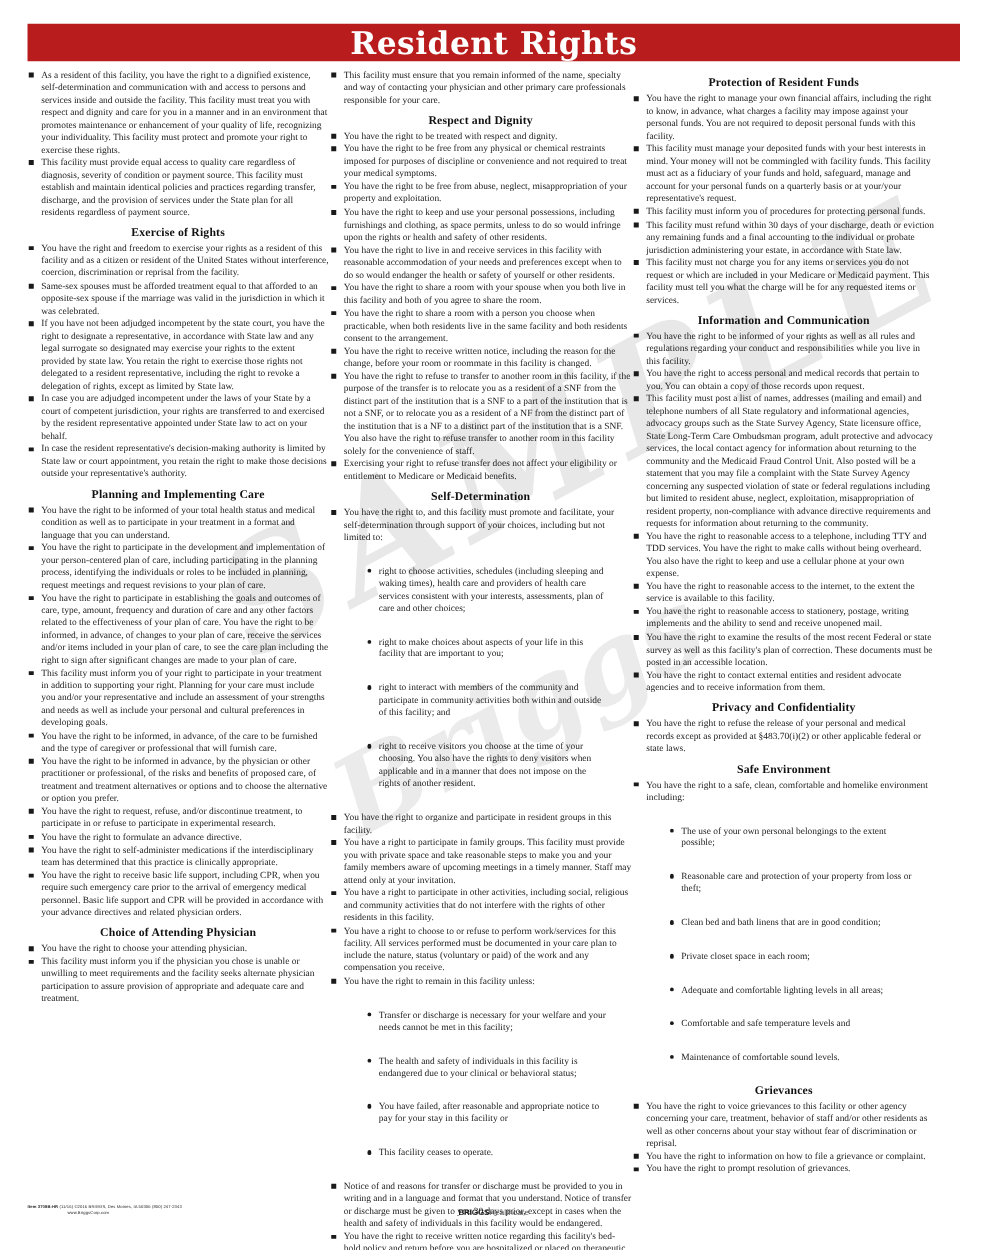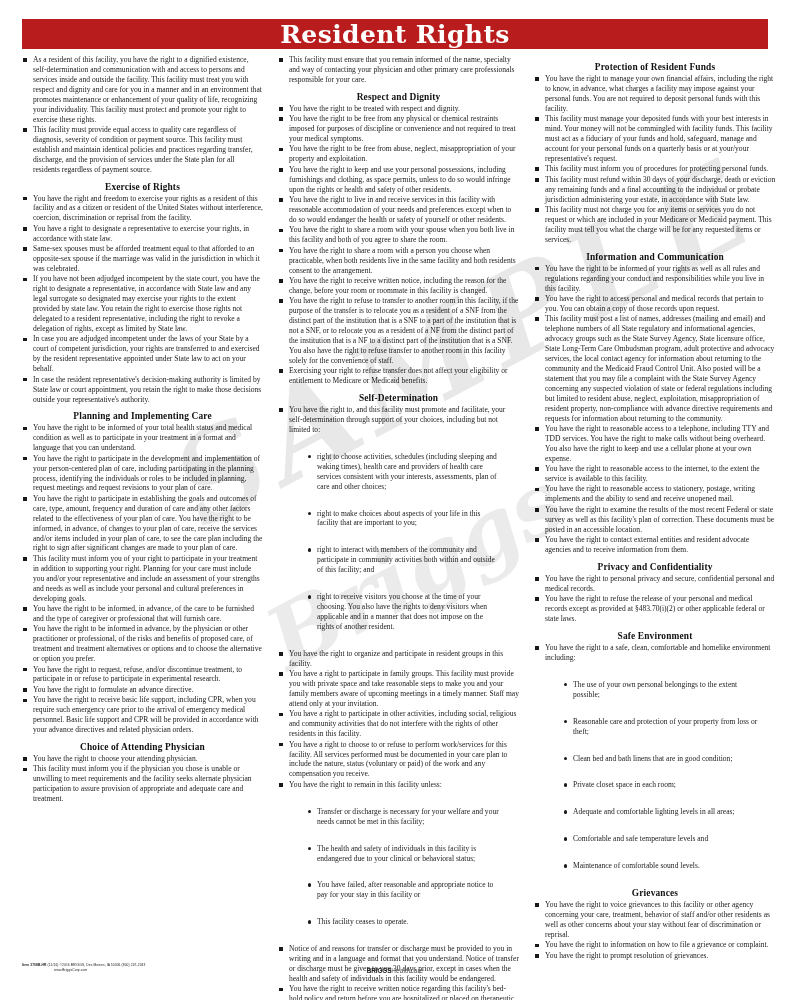--- a/index.html
+++ b/index.html
@@ -83,21 +83,21 @@
   }
 
   
   .columns {
     position: absolute;
     left: 22px;
     top: 55px;
     width: 746px;
     height: 905px;
     display: flex;
-    gap: 15px;
+    gap: 1px;
     z-index: 8;
   }
   .col {
     width: 241px;
     flex: 0 0 241px;
   }
   .col-3 { width: 242px; flex: 0 0 242px; }
 
   h2.section {
     font-family: Liberation Serif, serif;
@@ -210,36 +210,36 @@
 
   <div class="columns">
     <div class="col" id="col-0">
         <ul class="rights">
           <li>As a resident of this facility, you have the right to a dignified existence, self-determination and communication with and access to persons and services inside and outside the facility. This facility must treat you with respect and dignity and care for you in a manner and in an environment that promotes maintenance or enhancement of your quality of life, recognizing your individuality. This facility must protect and promote your right to exercise these rights.</li>
           <li>This facility must provide equal access to quality care regardless of diagnosis, severity of condition or payment source. This facility must establish and maintain identical policies and practices regarding transfer, discharge, and the provision of services under the State plan for all residents regardless of payment source.</li>
         </ul>
         <h2 class="section">Exercise of Rights</h2>
         <ul class="rights">
           <li>You have the right and freedom to exercise your rights as a resident of this facility and as a citizen or resident of the United States without interference, coercion, discrimination or reprisal from the facility.</li>
-          <li>You have a right to designate a representative to exercise your rights, in accordance with state law.</li>
           <li>Same-sex spouses must be afforded treatment equal to that afforded to an opposite-sex spouse if the marriage was valid in the jurisdiction in which it was celebrated.</li>
           <li>If you have not been adjudged incompetent by the state court, you have the right to designate a representative, in accordance with State law and any legal surrogate so designated may exercise your rights to the extent provided by state law. You retain the right to exercise those rights not delegated to a resident representative, including the right to revoke a delegation of rights, except as limited by State law.</li>
           <li>In case you are adjudged incompetent under the laws of your State by a court of competent jurisdiction, your rights are transferred to and exercised by the resident representative appointed under State law to act on your behalf.</li>
           <li>In case the resident representative's decision-making authority is limited by State law or court appointment, you retain the right to make those decisions outside your representative's authority.</li>
         </ul>
         <h2 class="section">Planning and Implementing Care</h2>
         <ul class="rights">
           <li>You have the right to be informed of your total health status and medical condition as well as to participate in your treatment in a format and language that you can understand.</li>
           <li>You have the right to participate in the development and implementation of your person-centered plan of care, including participating in the planning process, identifying the individuals or roles to be included in planning, request meetings and request revisions to your plan of care.</li>
           <li>You have the right to participate in establishing the goals and outcomes of care, type, amount, frequency and duration of care and any other factors related to the effectiveness of your plan of care. You have the right to be informed, in advance, of changes to your plan of care, receive the services and/or items included in your plan of care, to see the care plan including the right to sign after significant changes are made to your plan of care.</li>
           <li>This facility must inform you of your right to participate in your treatment in addition to supporting your right. Planning for your care must include you and/or your representative and include an assessment of your strengths and needs as well as include your personal and cultural preferences in developing goals.</li>
           <li>You have the right to be informed, in advance, of the care to be furnished and the type of caregiver or professional that will furnish care.</li>
           <li>You have the right to be informed in advance, by the physician or other practitioner or professional, of the risks and benefits of proposed care, of treatment and treatment alternatives or options and to choose the alternative or option you prefer.</li>
           <li>You have the right to request, refuse, and/or discontinue treatment, to participate in or refuse to participate in experimental research.</li>
           <li>You have the right to formulate an advance directive.</li>
+          <li>You have the right to self-administer medications if the interdisciplinary team has determined that this practice is clinically appropriate.</li>
           <li>You have the right to receive basic life support, including CPR, when you require such emergency care prior to the arrival of emergency medical personnel. Basic life support and CPR will be provided in accordance with your advance directives and related physician orders.</li>
         </ul>
         <h2 class="section">Choice of Attending Physician</h2>
         <ul class="rights">
           <li>You have the right to choose your attending physician.</li>
           <li>This facility must inform you if the physician you chose is unable or unwilling to meet requirements and the facility seeks alternate physician participation to assure provision of appropriate and adequate care and treatment.</li>
         </ul>
       </div>
     <div class="col" id="col-1">
         <ul class="rights">
@@ -301,21 +301,20 @@
           <li>You have the right to access personal and medical records that pertain to you. You can obtain a copy of those records upon request.</li>
           <li>This facility must post a list of names, addresses (mailing and email) and telephone numbers of all State regulatory and informational agencies, advocacy groups such as the State Survey Agency, State licensure office, State Long-Term Care Ombudsman program, adult protective and advocacy services, the local contact agency for information about returning to the community and the Medicaid Fraud Control Unit. Also posted will be a statement that you may file a complaint with the State Survey Agency concerning any suspected violation of state or federal regulations including but limited to resident abuse, neglect, exploitation, misappropriation of resident property, non-compliance with advance directive requirements and requests for information about returning to the community.</li>
           <li>You have the right to reasonable access to a telephone, including TTY and TDD services. You have the right to make calls without being overheard. You also have the right to keep and use a cellular phone at your own expense.</li>
           <li>You have the right to reasonable access to the internet, to the extent the service is available to this facility.</li>
           <li>You have the right to reasonable access to stationery, postage, writing implements and the ability to send and receive unopened mail.</li>
           <li>You have the right to examine the results of the most recent Federal or state survey as well as this facility's plan of correction. These documents must be posted in an accessible location.</li>
           <li>You have the right to contact external entities and resident advocate agencies and to receive information from them.</li>
         </ul>
         <h2 class="section">Privacy and Confidentiality</h2>
         <ul class="rights">
-          <li>You have the right to personal privacy and secure, confidential personal and medical records.</li>
           <li>You have the right to refuse the release of your personal and medical records except as provided at §483.70(i)(2) or other applicable federal or state laws.</li>
         </ul>
         <h2 class="section">Safe Environment</h2>
         <ul class="rights">
           <li class="sub-host"><span>You have the right to a safe, clean, comfortable and homelike environment including:</span><ul class="sub">
               <li>The use of your own personal belongings to the extent possible;</li>
               <li>Reasonable care and protection of your property from loss or theft;</li>
               <li>Clean bed and bath linens that are in good condition;</li>
               <li>Private closet space in each room;</li>
               <li>Adequate and comfortable lighting levels in all areas;</li>

